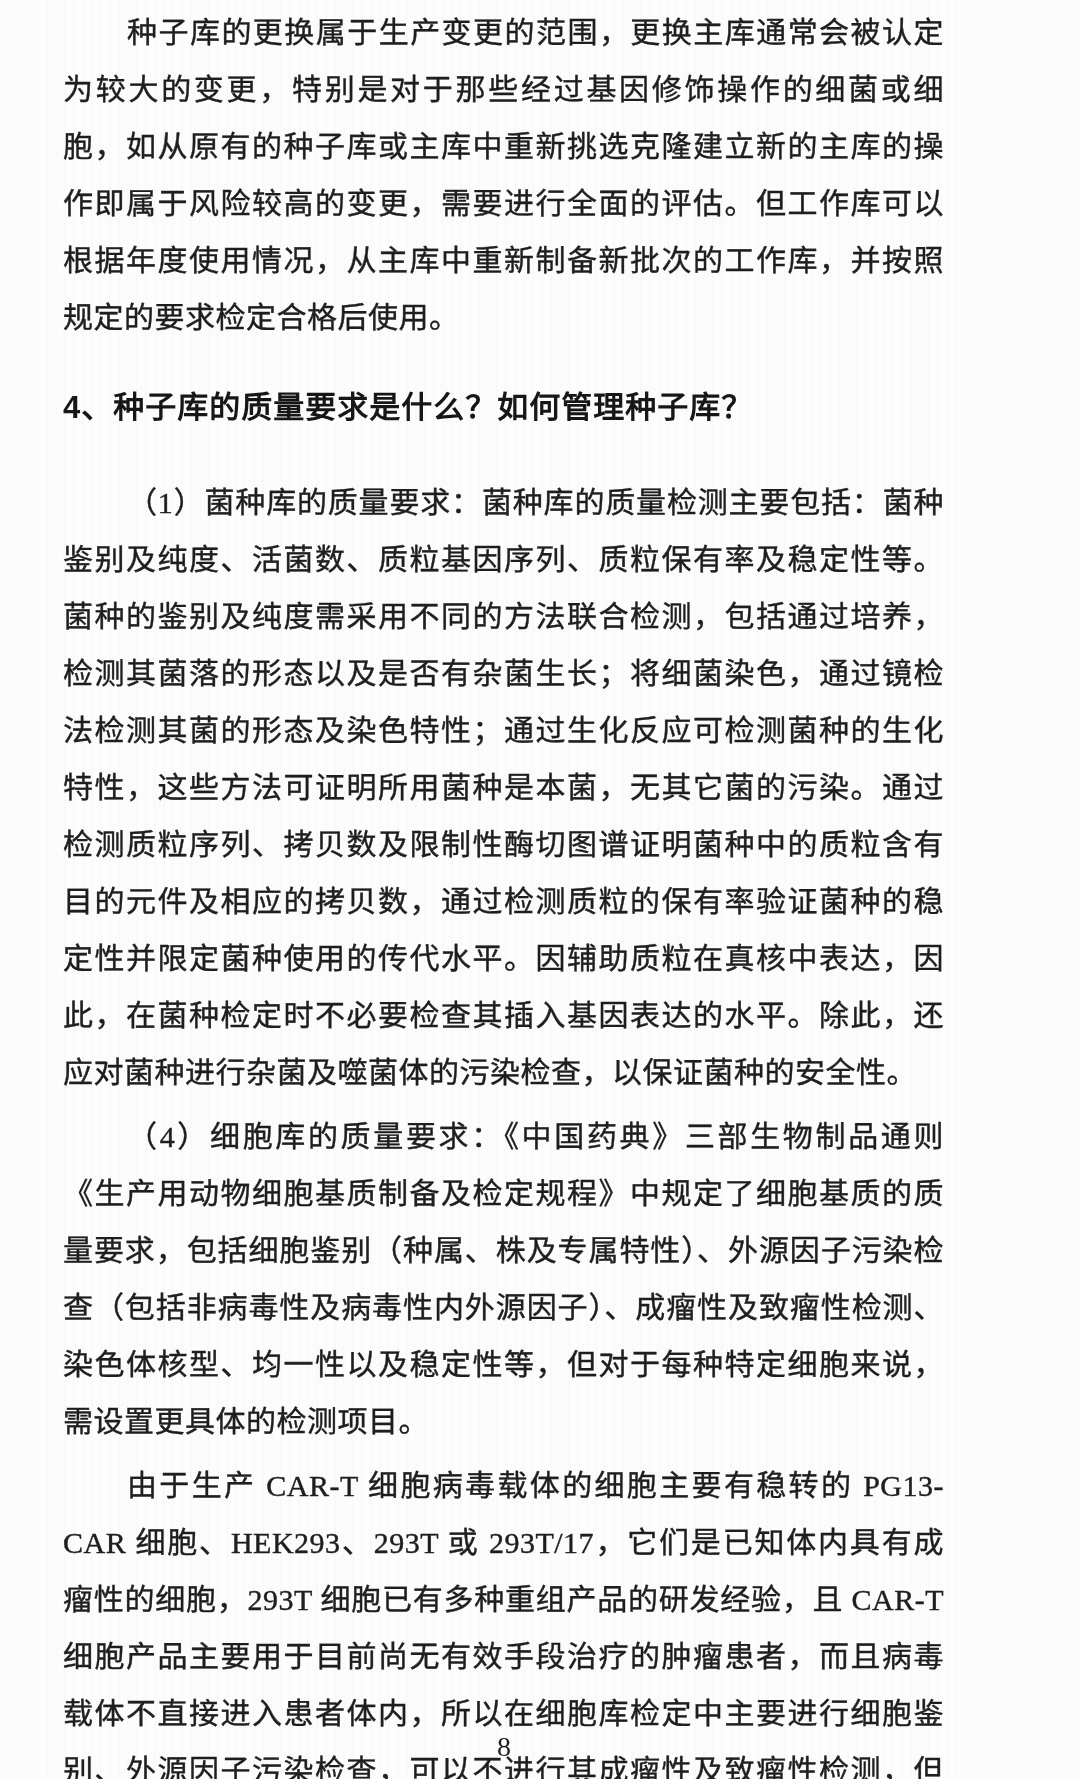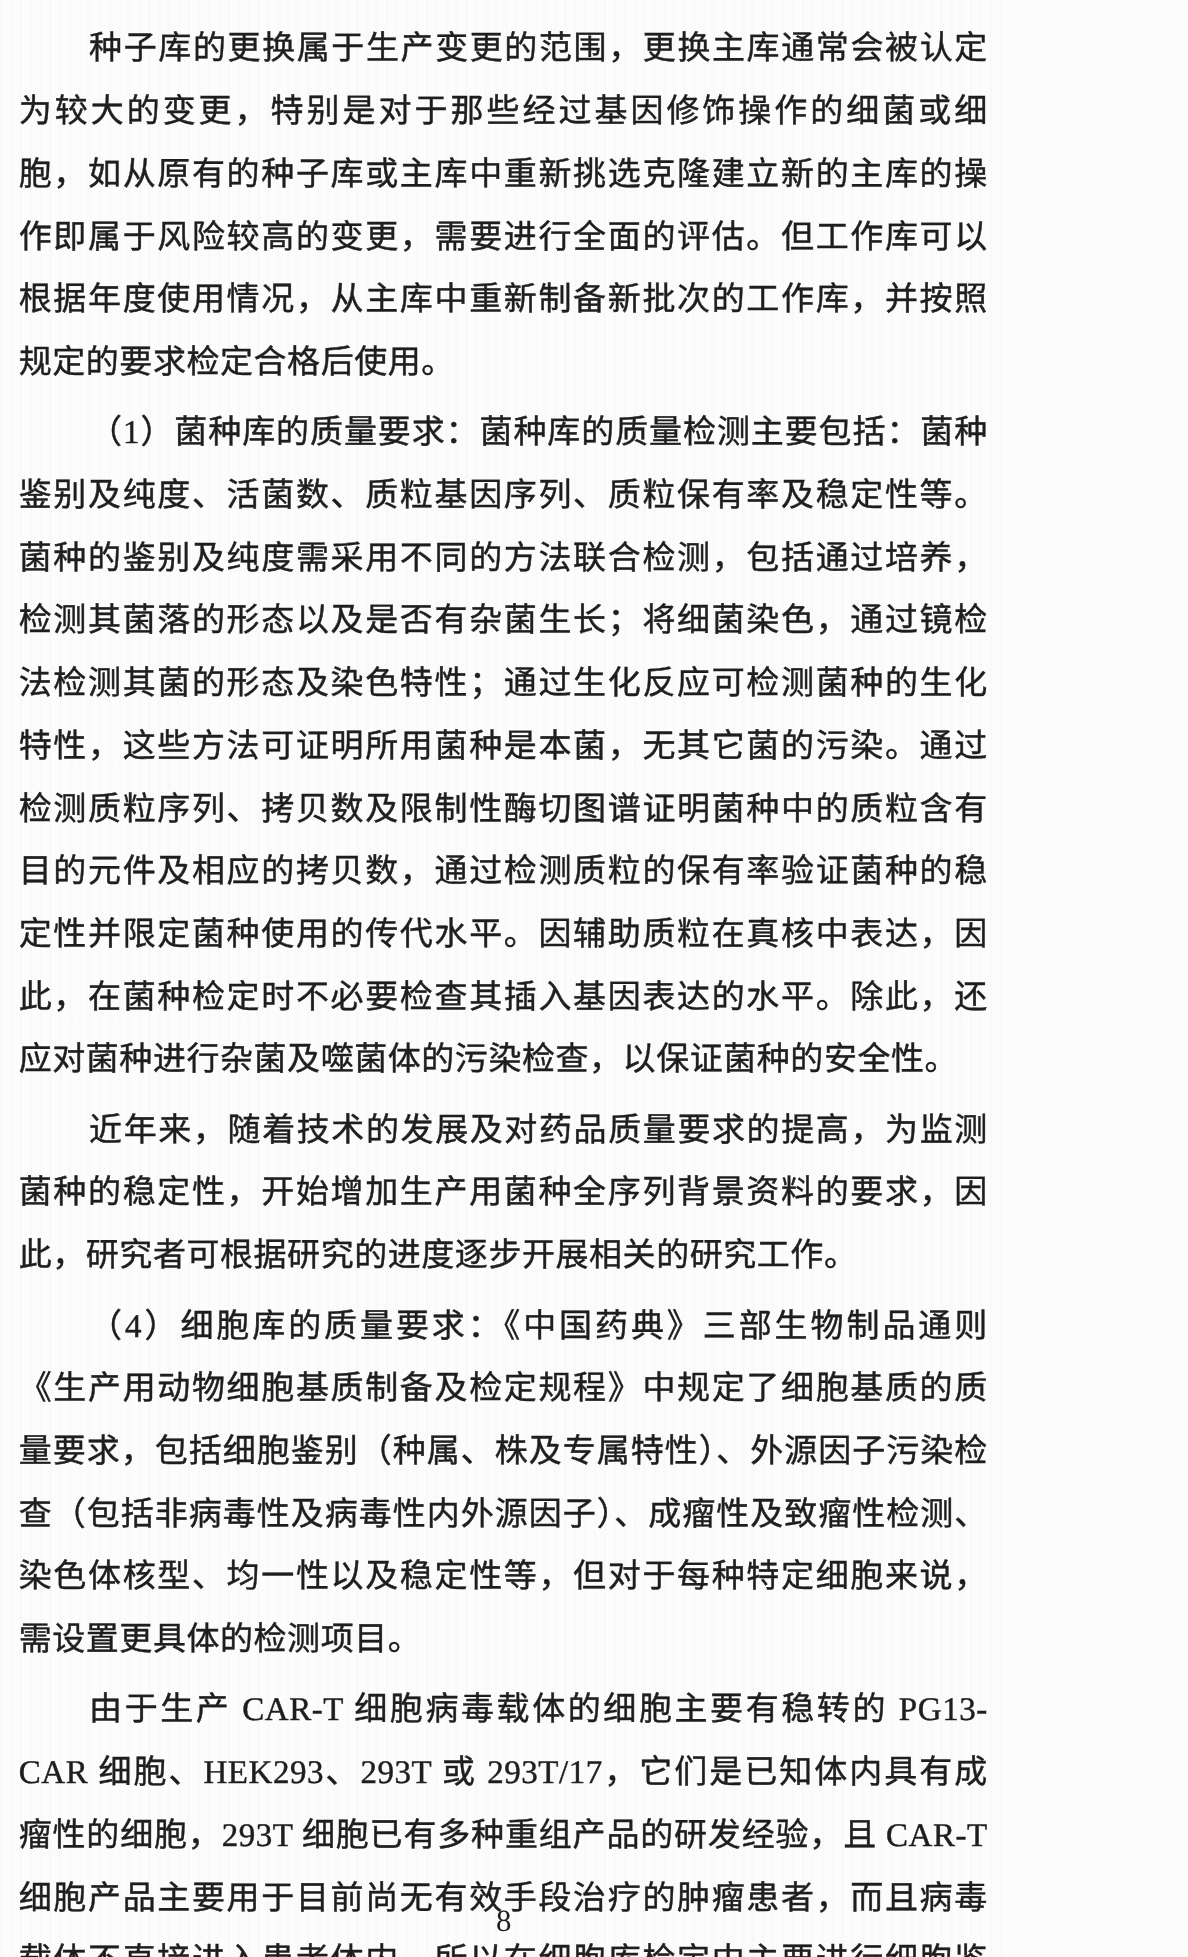--- a/index.html
+++ b/index.html
@@ -15,24 +15,25 @@
     height: 1779px;
     overflow: hidden;
     font-family: "Liberation Serif", "DejaVu Serif", serif;
     color: var(--text-color);
   }
   .page {
     position: relative;
     width: 916px;
     height: 1779px;
     background: var(--page-bg);
-    padding: 16px 18px 0 17px;
+    padding: 4px 18px 0 17px;
     
     background-image:
       repeating-linear-gradient(90deg, rgba(0,0,0,0.012) 0 2px, rgba(0,0,0,0) 2px 9px);
+    margin-left: 46px;
   }
   .body-par {
     font-size: 30px;
     line-height: 57px;
     text-align: justify;
     text-justify: inter-ideograph;
     text-indent: 64px;
     letter-spacing: 0.5px;
     color: var(--text-color);
     -webkit-text-stroke: 0.4px var(--text-color);
@@ -63,24 +64,24 @@
     font-family: "Liberation Serif", "DejaVu Serif", serif;
   }
 </style>
 </head>
 <body>
 
 <div class="page">
 
   <p class="body-par">种子库的更换属于生产变更的范围，更换主库通常会被认定为较大的变更，特别是对于那些经过基因修饰操作的细菌或细胞，如从原有的种子库或主库中重新挑选克隆建立新的主库的操作即属于风险较高的变更，需要进行全面的评估。但工作库可以根据年度使用情况，从主库中重新制备新批次的工作库，并按照规定的要求检定合格后使用。</p>
 
+  <h2 class="section-heading">4、种子库的质量要求是什么？如何管理种子库？</h2>
 
   <p class="body-par">（1）菌种库的质量要求：菌种库的质量检测主要包括：菌种鉴别及纯度、活菌数、质粒基因序列、质粒保有率及稳定性等。菌种的鉴别及纯度需采用不同的方法联合检测，包括通过培养，检测其菌落的形态以及是否有杂菌生长；将细菌染色，通过镜检法检测其菌的形态及染色特性；通过生化反应可检测菌种的生化特性，这些方法可证明所用菌种是本菌，无其它菌的污染。通过检测质粒序列、拷贝数及限制性酶切图谱证明菌种中的质粒含有目的元件及相应的拷贝数，通过检测质粒的保有率验证菌种的稳定性并限定菌种使用的传代水平。因辅助质粒在真核中表达，因此，在菌种检定时不必要检查其插入基因表达的水平。除此，还应对菌种进行杂菌及噬菌体的污染检查，以保证菌种的安全性。</p>
 
-  <p class="body-par">近年来，随着技术的发展及对药品质量要求的提高，为监测菌种的稳定性，开始增加生产用菌种全序列背景资料的要求，因此，研究者可根据研究的进度逐步开展相关的研究工作。</p>
 
   <p class="body-par">（4）细胞库的质量要求：《中国药典》三部生物制品通则《生产用动物细胞基质制备及检定规程》中规定了细胞基质的质量要求，包括细胞鉴别（种属、株及专属特性）、外源因子污染检查（包括非病毒性及病毒性内外源因子）、成瘤性及致瘤性检测、染色体核型、均一性以及稳定性等，但对于每种特定细胞来说，需设置更具体的检测项目。</p>
 
   <p class="body-par">由于生产 CAR-T 细胞病毒载体的细胞主要有稳转的 PG13-CAR 细胞、HEK293、293T 或 293T/17，它们是已知体内具有成瘤性的细胞，293T 细胞已有多种重组产品的研发经验，且 CAR-T 细胞产品主要用于目前尚无有效手段治疗的肿瘤患者，而且病毒载体不直接进入患者体内，所以在细胞库检定中主要进行细胞鉴别、外源因子污染检查，可以不进行其成瘤性及致瘤性检测，但在转染载体中要考虑细</p>
 
   <div class="page-footer">
     <span class="page-number">8</span>
   </div>
 
 </div>

